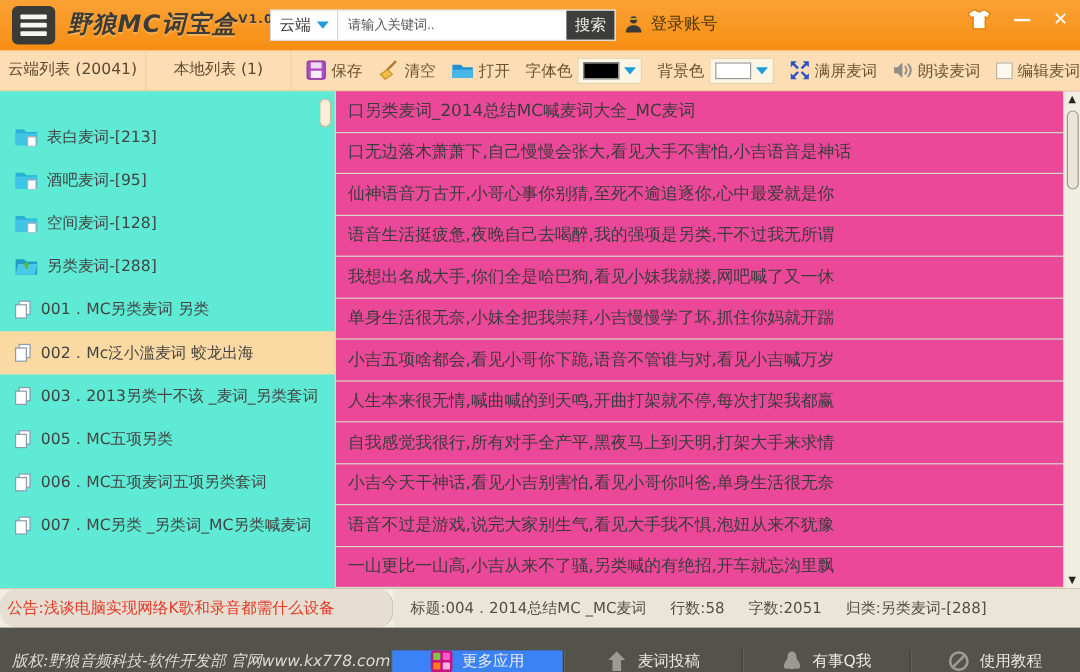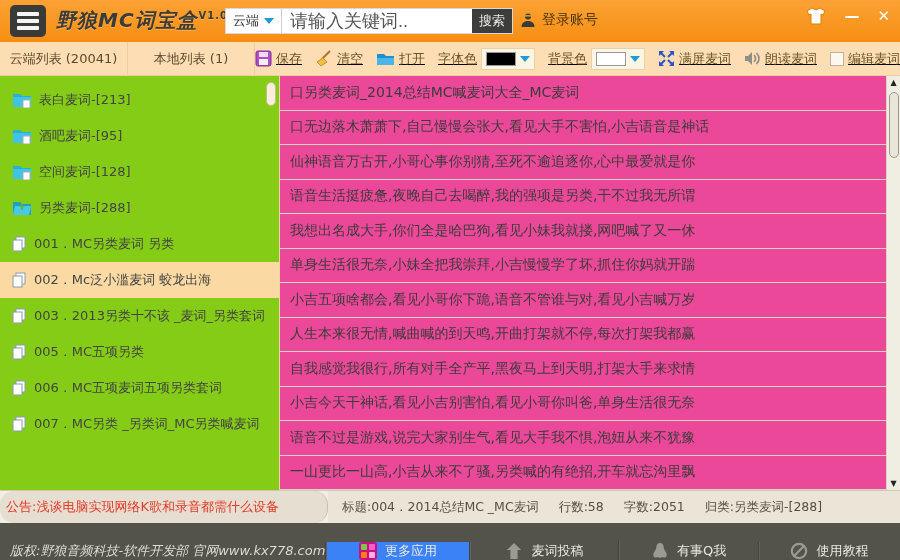--- a/index.html
+++ b/index.html
@@ -16,47 +16,47 @@
   .logo i { display:block; width:22px; height:4px; background:#F5F5F5; border-radius:1px; }
   .apptitle { position:absolute; left:56px; top:7px; font-size:20px; font-weight:bold;
     font-style:italic; color:#3B3B38; letter-spacing:1px; text-shadow:0 1px 0 rgba(255,255,255,.25); }
   .apptitle sup { font-size:10px; font-style:normal; font-weight:bold; margin-left:1px; }
   .searchbox { position:absolute; left:225px; top:8px; height:26px; display:flex;
     background:#fff; border:1px solid #D8D8D8; }
   .scope { display:flex; align-items:center; gap:5px; padding:0 7px; border-right:1px solid #CCC;
     font-size:13px; color:#333; cursor:pointer; background:#fff; }
   .caret-blue { width:0; height:0; border-left:5px solid transparent; border-right:5px solid transparent;
     border-top:6px solid #1E9CD7; }
-  .searchinput { width:190px; border:none; outline:none; font-size:18px; padding:0 8px; color:#333; }
+  .searchinput { width:190px; border:none; outline:none; font-size:11px; padding:0 8px; color:#333; }
   .searchinput::placeholder { color:#555; }
   .searchbtn { width:40px; background:#3D3D3B; color:#EEE; font-size:13px; border:none;
     cursor:pointer; }
   .login { position:absolute; left:520px; top:11px; display:flex; align-items:center; gap:6px;
     font-size:14px; color:#4A3510; cursor:pointer; }
   .winctrl { position:absolute; right:10px; top:6px; display:flex; align-items:center; gap:18px; }
   .winbtn { color:#FFF; font-size:15px; font-weight:bold; cursor:pointer; line-height:20px; }
 
   
   .toolbar { height:34px; flex:none; background:#FCDDB4; display:flex; align-items:center;
     border-bottom:1px solid #F0CE9E; }
   .tab { width:140px; text-align:center; font-size:13px; color:#5C4A2E; line-height:33px;
     cursor:pointer; }
   .tab + .tab { border-left:1px solid #F3CE9C; }
-  .tools { display:flex; align-items:center; gap:13px; 
-    border-left:1px solid #F3CE9C; height:100%;text-decoration:underline; }
+  .tools { display:flex; align-items:center; gap:13px; padding-left:12px;
+    border-left:1px solid #F3CE9C; height:100%; }
   .tool { display:flex; align-items:center; gap:4px; font-size:13px; color:#6A552B; cursor:pointer; white-space:nowrap; }
   .colorpick { display:flex; align-items:center; background:#FDF5E3; border:1px solid #E8D3A8;
     height:22px; padding:2px 4px; gap:4px; cursor:pointer; }
   .swatch { width:30px; height:14px; border:1px solid #999; }
   .checkbox { width:14px; height:14px; background:#FDF8EE; border:1px solid #B9B39F; }
 
   
   .bodyrow { flex:1; display:flex; min-height:0; }
-  .sidebar { width:280px; flex:none; background:#84cc16; border-right:1px solid #EBD5A8;
-    position:relative; padding-top:6px; }
+  .sidebar { width:280px; flex:none; background:#5eead4; border-right:1px solid #EBD5A8;
+    position:relative; padding-top:20px; }
   .side-item { height:36px; display:flex; align-items:center; gap:7px; padding-left:12px;
     font-size:13px; color:#444; cursor:pointer; }
   .side-item.hl1 { background:#FBD9A2; }
   .side-item.hl2 { background:#F8CE8C; }
   .side-scroll { position:absolute; right:3px; top:6px; width:10px; height:24px;
     background:#F8EFDA; border:1px solid #C9BA95; border-radius:6px; cursor:pointer; }
 
   .main { flex:1; display:flex; min-width:0; background:#ec4899; }
   .lyrics { flex:1; min-width:0; }
   .lyric-row { height:34.5px; display:flex; align-items:center; padding-left:10px;

